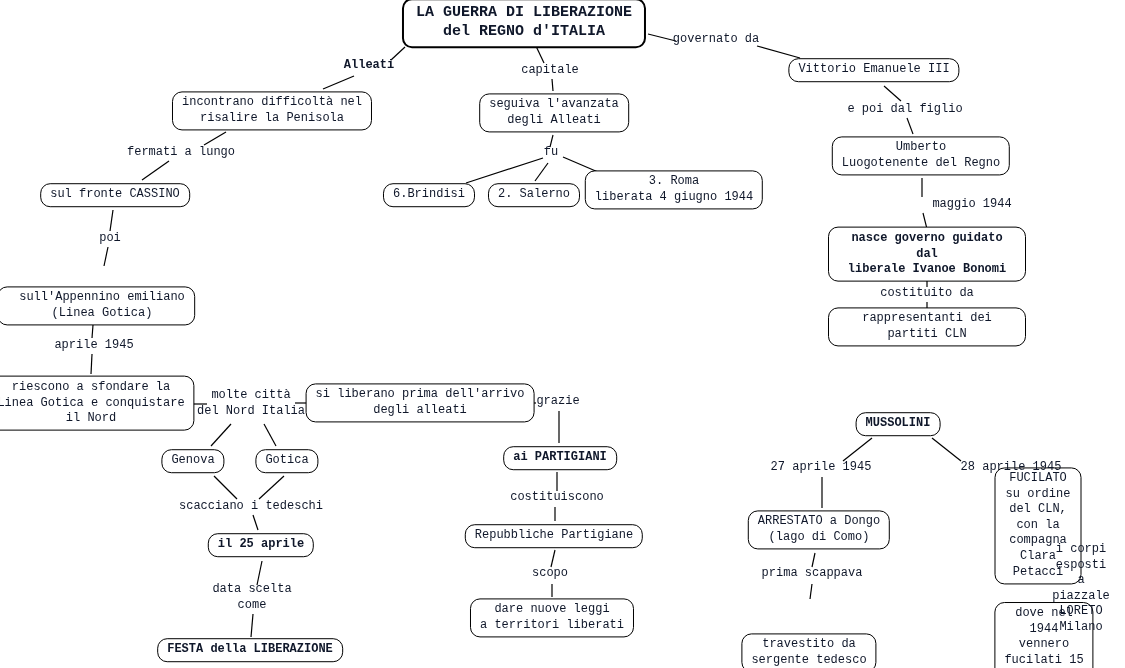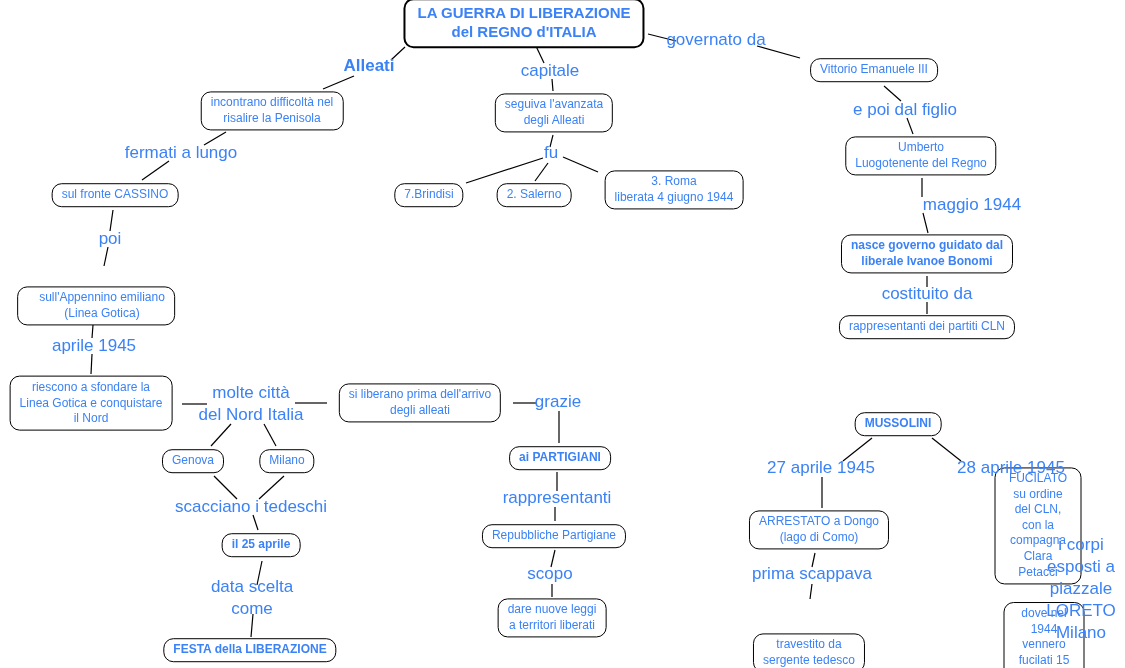--- a/index.html
+++ b/index.html
@@ -5,22 +5,22 @@
   html, body {
     margin: 0;
     padding: 0;
     background: #ffffff;
   }
   #canvas {
     position: relative;
     width: 1125px;
     height: 668px;
     background: #ffffff;
-    font-family: Liberation Sans, sans-serif;
-    color: #3b82f6;
+    font-family: Liberation Mono, monospace;
+    color: #0f172a;
     overflow: hidden;
   }
   #edges {
     position: absolute;
     left: 0;
     top: 0;
     width: 1125px;
     height: 668px;
   }
   .node {
@@ -40,21 +40,21 @@
   .node.title {
     font-size: 15px;
     line-height: 1.25;
     padding: 4px 12px;
     border-width: 2px;
     border-radius: 10px;
   }
   .lbl {
     position: absolute;
     transform: translate(-50%, -50%);
-    font-size: 17px;
+    font-size: 12px;
     line-height: 1.3;
     text-align: center;
     white-space: pre-line;
   }
   .lbl.bold { font-weight: bold; }
 </style>
 </head>
 <body>
 
 <div id="canvas">
@@ -110,21 +110,21 @@
     <div class="node" style="left: 272px; top: 111px;">incontrano difficoltà nel
 risalire la Penisola</div>
     <div class="node" style="left: 115px; top: 195px;">sul fronte CASSINO</div>
     <div class="node" style="left: 96px; top: 306px; padding-left: 21px;">sull'Appennino emiliano
 (Linea Gotica)</div>
     <div class="node" style="left: 91px; top: 403px;">riescono a sfondare la
 Linea Gotica e conquistare
 il Nord</div>
     <div class="node" style="left: 554px; top: 113px;">seguiva l'avanzata
 degli Alleati</div>
-    <div class="node" style="left: 429px; top: 195px;">7.Brindisi</div>
+    <div class="node" style="left: 429px; top: 195px;">6.Brindisi</div>
     <div class="node" style="left: 534px; top: 195px;">2. Salerno</div>
     <div class="node" style="left: 674px; top: 190px;">3. Roma
 liberata 4 giugno 1944</div>
     <div class="node" style="left: 874px; top: 70px;">Vittorio Emanuele III</div>
     <div class="node" style="left: 921px; top: 156px;">Umberto
 Luogotenente del Regno</div>
     <div class="node bold" style="left: 927px; top: 254px;">nasce governo guidato dal
 liberale Ivanoe Bonomi</div>
     <div class="node" style="left: 927px; top: 327px;">rappresentanti dei partiti CLN</div>
     <div class="node bold" style="left: 898px; top: 424px;">MUSSOLINI</div>
@@ -133,41 +133,41 @@
     <div class="node" style="left: 809px; top: 621px; margin-top: 32px;">travestito da
 sergente tedesco</div>
     <div class="node" style="left: 1038px; top: 526px;">FUCILATO su ordine
 del CLN, con la compagna
 Clara Petacci</div>
     <div class="node" style="left: 1044px; top: 645px;">dove nel 1944 vennero
 fucilati 15 atifascisti</div>
     <div class="node" style="left: 420px; top: 403px;">si liberano prima dell'arrivo
 degli alleati</div>
     <div class="node" style="left: 193px; top: 461px;">Genova</div>
-    <div class="node" style="left: 287px; top: 461px;">Milano</div>
+    <div class="node" style="left: 287px; top: 461px;">Gotica</div>
     <div class="node bold" style="left: 261px; top: 545px;">il 25 aprile</div>
     <div class="node bold" style="left: 250px; top: 650px;">FESTA della LIBERAZIONE</div>
     <div class="node bold" style="left: 560px; top: 458px;">ai PARTIGIANI</div>
     <div class="node" style="left: 554px; top: 536px;">Repubbliche Partigiane</div>
     <div class="node" style="left: 552px; top: 618px;">dare nuove leggi
 a territori liberati</div>
     <div class="lbl" style="left: 716px; top: 40px;">governato da</div>
     <div class="lbl bold" style="left: 369px; top: 66px;">Alleati</div>
     <div class="lbl" style="left: 550px; top: 71px;">capitale</div>
     <div class="lbl" style="left: 551px; top: 153px;">fu</div>
     <div class="lbl" style="left: 181px; top: 153px;">fermati a lungo</div>
     <div class="lbl" style="left: 110px; top: 239px;">poi</div>
     <div class="lbl" style="left: 94px; top: 346px;">aprile 1945</div>
     <div class="lbl" style="left: 905px; top: 110px;">e poi dal figlio</div>
     <div class="lbl" style="left: 972px; top: 205px;">maggio 1944</div>
     <div class="lbl" style="left: 927px; top: 294px;">costituito da</div>
     <div class="lbl" style="left: 251px; top: 404px;">molte città
 del Nord Italia</div>
     <div class="lbl" style="left: 558px; top: 402px;">grazie</div>
-    <div class="lbl" style="left: 557px; top: 498px;">rappresentanti</div>
+    <div class="lbl" style="left: 557px; top: 498px;">costituiscono</div>
     <div class="lbl" style="left: 550px; top: 574px;">scopo</div>
     <div class="lbl" style="left: 251px; top: 507px;">scacciano i tedeschi</div>
     <div class="lbl" style="left: 252px; top: 598px;">data scelta
 come</div>
     <div class="lbl" style="left: 821px; top: 468px;">27 aprile 1945</div>
     <div class="lbl" style="left: 1011px; top: 468px;">28 aprile 1945</div>
     <div class="lbl" style="left: 812px; top: 574px;">prima scappava</div>
     <div class="lbl" style="left: 1041px; top: 589px; margin-left: 40px;">i corpi esposti a
 piazzale LORETO Milano</div>
   </div>

